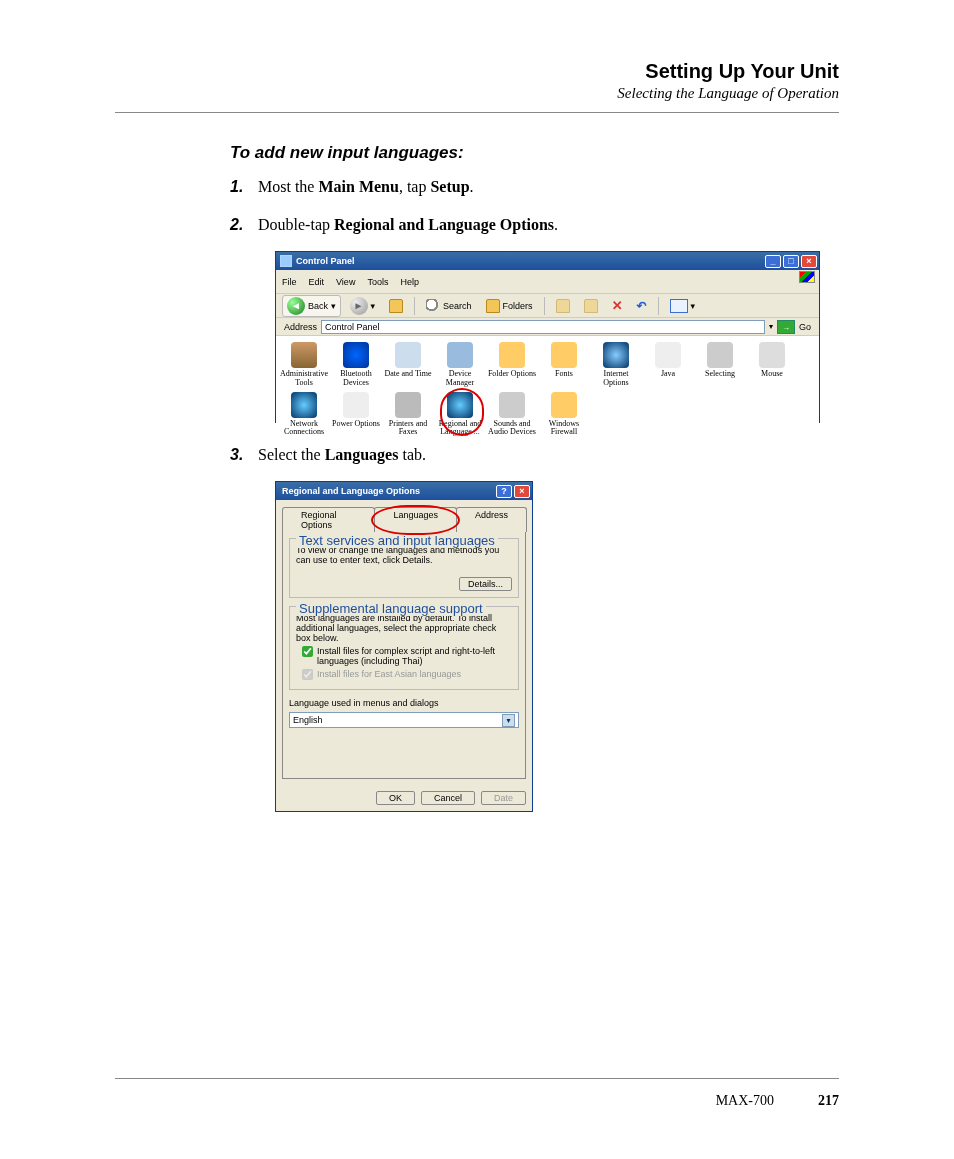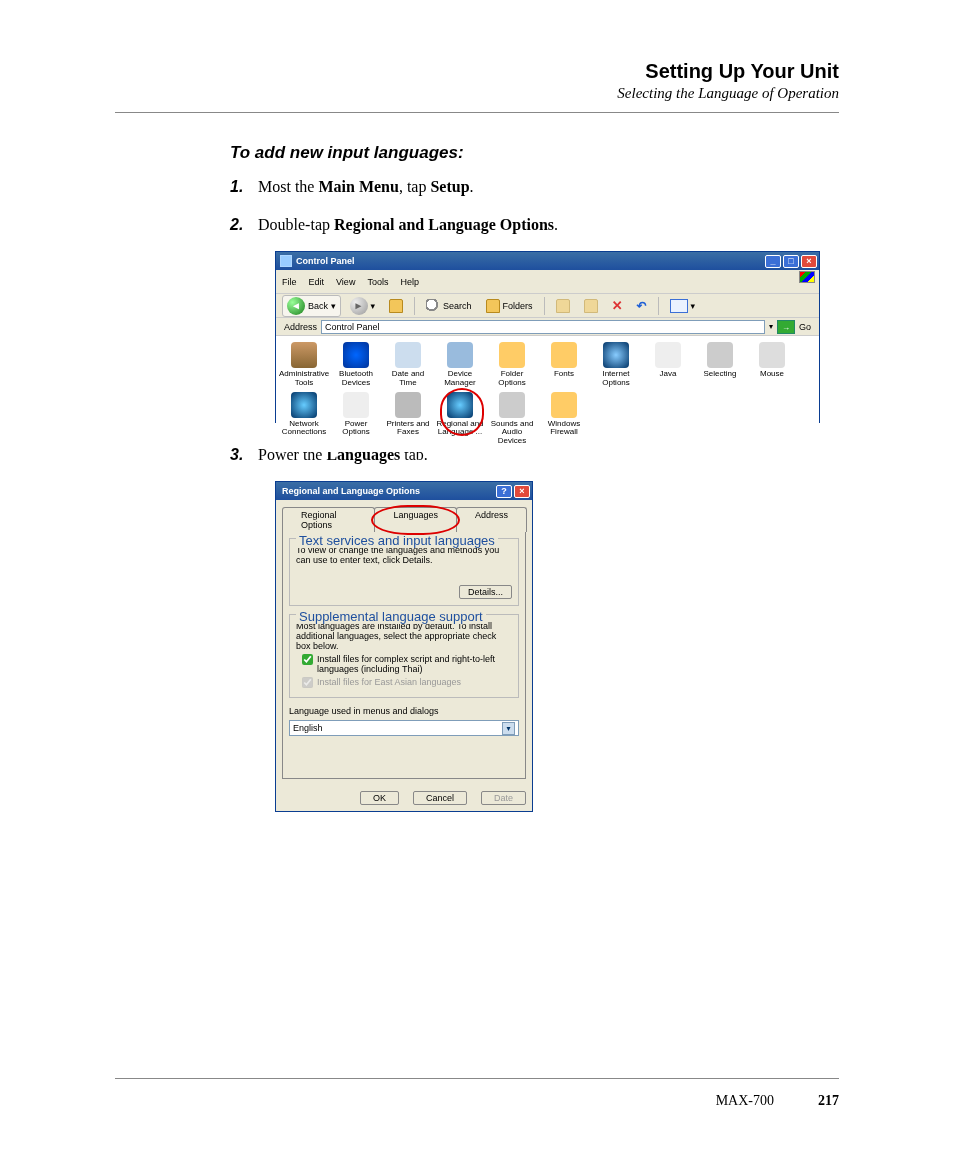--- a/index.html
+++ b/index.html
@@ -56,21 +56,21 @@
   .tb-sep { width:1px; height:18px; background:#bbb; margin:0 2px; }
   .tb-ico { width:14px; height:14px; display:inline-block; }
   .tb-ico.search { background: radial-gradient(circle at 40% 40%, #fff 0 40%, #888 41% 55%, transparent 56%); position:relative; }
   .tb-ico.folder { background:#f3c65a; border:1px solid #b88a1e; border-radius:2px 2px 0 0; }
   .tb-red { color:#d33; font-weight:bold; font-size:13px; }
   .tb-undo { color:#1e5fd6; font-weight:bold; font-size:12px; }
   .tb-views { width:18px; height:14px; border:1px solid #3b6fd6; background:#eaf2ff; }
   .cp-addr { height:18px; display:flex; align-items:center; gap:4px; padding:0 8px; border-bottom:1px solid #ccc; }
   .cp-addr input { flex:1; height:14px; font-size:9px; padding:0 3px; border:1px solid #7f9db9; background:#fff; }
   .cp-addr .go { width:18px; height:14px; background:#3a3; color:#fff; font-size:8px; text-align:center; line-height:14px; border:1px solid #286; }
-  .cp-body { background:#fff; padding:4px 2px; display:flex; flex-wrap:wrap; }
+  .cp-body { background:#fff; padding:4px 2px; display:flex; flex-wrap:wrap;font-family:Liberation Serif, serif; }
   .cp-icon { width:52px; text-align:center; font-size:8px; line-height:1.1; padding:2px 1px; }
   .cp-icon .ic { width:26px; height:26px; margin:0 auto 2px; border-radius:4px; }
   .cp-icon.ring { position:relative; }
   .cp-icon.ring::after { content:""; position:absolute; left:6px; top:-2px; width:40px; height:44px; border:2px solid #d00; border-radius:50%/45%; }
   .ic.admin{background:linear-gradient(#c96,#863);} .ic.bt{background:radial-gradient(circle,#06f,#039);} .ic.dt{background:#cde;} .ic.dev{background:#9bd;} .ic.fold{background:#fc6;} .ic.font{background:#fc6;} .ic.ie{background:radial-gradient(circle,#8cf,#036);} .ic.java{background:#eee;} .ic.kb{background:#ccc;} .ic.mouse{background:#ddd;} .ic.net{background:radial-gradient(circle,#6cf,#036);} .ic.pwr{background:#eee;} .ic.prn{background:#bbb;} .ic.reg{background:radial-gradient(circle,#6cf,#036);} .ic.snd{background:#ccc;} .ic.fw{background:#fc6;}
 
   
   .rl-window {
     width: 258px;
     font-family: Tahoma, Arial, sans-serif;
@@ -87,21 +87,21 @@
   .rl-tab.ring { position:relative; }
   .rl-tab.ring::after { content:""; position:absolute; left:-4px; top:-3px; right:-4px; bottom:-3px; border:2px solid #d00; border-radius:50%/60%; }
   .rl-panel { border:1px solid #888; background:#ece9d8; padding:6px; min-height:248px; }
   .rl-group { border:1px solid #bbb; padding:6px; margin-bottom:8px; position:relative; }
   .rl-group-title { position:absolute; top:-6px; left:6px; background:#ece9d8; padding:0 3px; color:#1e4f9e; font-size:13px; }
   .rl-btn { float:right; font-size:9px; padding:1px 8px; background:#ece9d8; border:1px solid #888; border-radius:2px; }
   .rl-check { display:flex; gap:4px; margin:3px 0 3px 6px; }
   .rl-check input { width:11px; height:11px; accent-color:#3a3; }
   .rl-select { width:100%; height:16px; border:1px solid #7f9db9; background:#fff; padding:0 3px; font-size:9px; display:flex; align-items:center; justify-content:space-between; }
   .rl-select .arrow { width:13px; height:13px; background:#cde; border:1px solid #7f9db9; text-align:center; line-height:11px; font-size:8px; color:#036; }
-  .rl-buttons { display:flex; justify-content:flex-end; gap:14px; padding:6px; }
+  .rl-buttons { display:flex; justify-content:flex-end; gap:6px; padding:6px; }
   .rl-buttons button { font-size:9px; padding:1px 12px; background:#ece9d8; border:1px solid #888; border-radius:2px; }
   .rl-buttons button.disabled { color:#999; }
 
   .footer { position:absolute; bottom:50px; left:115px; right:115px; display:flex; justify-content:flex-end; font-size:14px; padding-top:8px;gap:44px; }
   .footer .pn { font-weight:bold; }
   .bottom-rule { position:absolute; bottom:80px; left:115px; right:115px; border-top:1px solid #888; }
 </style>
 </head>
 <body>
 
@@ -251,21 +251,21 @@
           <div>Windows Firewall</div>
         </div>
       </div>
   </div>
 </div>
 
 <ol class="steps">
   <li>
     <span class="num">3.</span>
     <span class="step-body">
-      <span>Power the </span><span class="b">Languages</span><span> tab.</span>
+      <span>Select the </span><span class="b">Languages</span><span> tab.</span>
     </span>
   </li>
 </ol>
 
 <div class="figure">
   <div class="rl-window">
     <div class="rl-titlebar">
       <span class="t-title">Regional and Language Options</span>
       <span class="winbtns">
         <span class="winbtn">?</span>
@@ -275,21 +275,21 @@
     <div class="rl-body">
       <div class="rl-tabs">
         <div class="rl-tab">Regional Options</div>
         <div class="rl-tab active ring">Languages</div>
         <div class="rl-tab">Address</div>
       </div>
       <div class="rl-panel">
         <div class="rl-group">
           <span class="rl-group-title">Text services and input languages</span>
           <div>To view or change the languages and methods you can use to enter text, click Details.</div>
-          <div style="overflow:hidden;margin-top:20px">
+          <div style="overflow:hidden;margin-top:12px">
             <button class="rl-btn">Details...</button>
           </div>
         </div>
         <div class="rl-group">
           <span class="rl-group-title">Supplemental language support</span>
           <div>Most languages are installed by default. To install additional languages, select the appropriate check box below.</div>
           <label class="rl-check">
             <input type="checkbox" checked="" style="">
             <span>Install files for complex script and right-to-left languages (including Thai)</span>
           </label>

